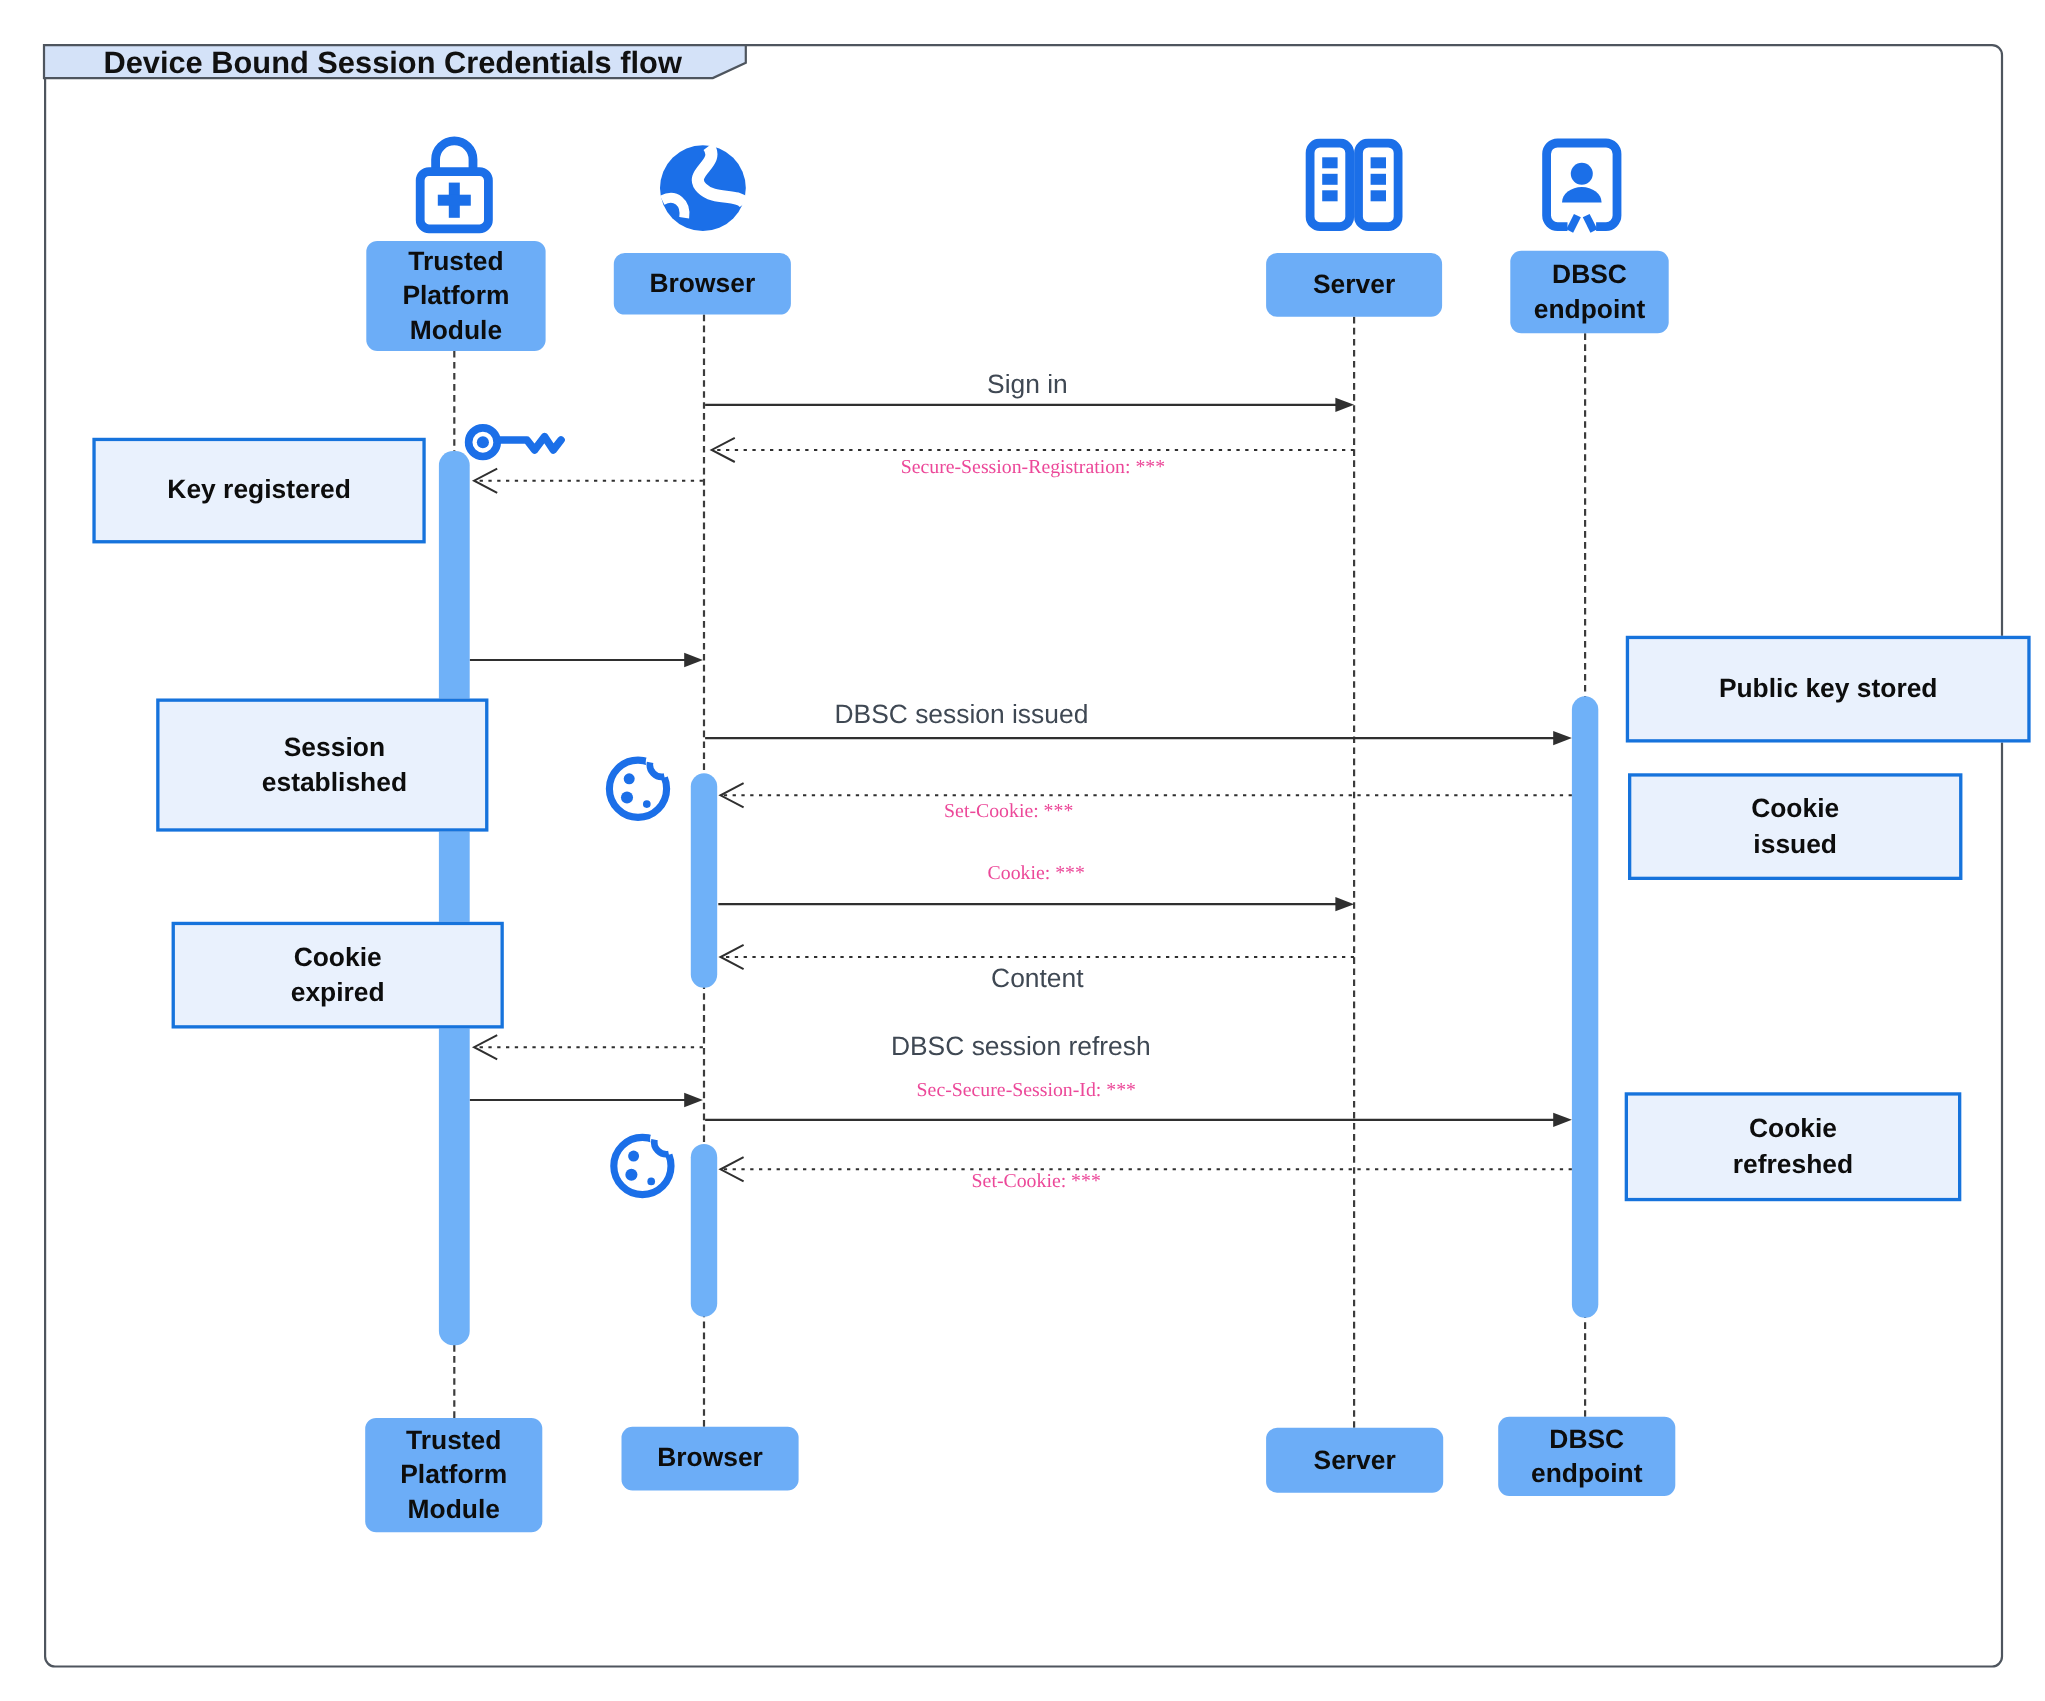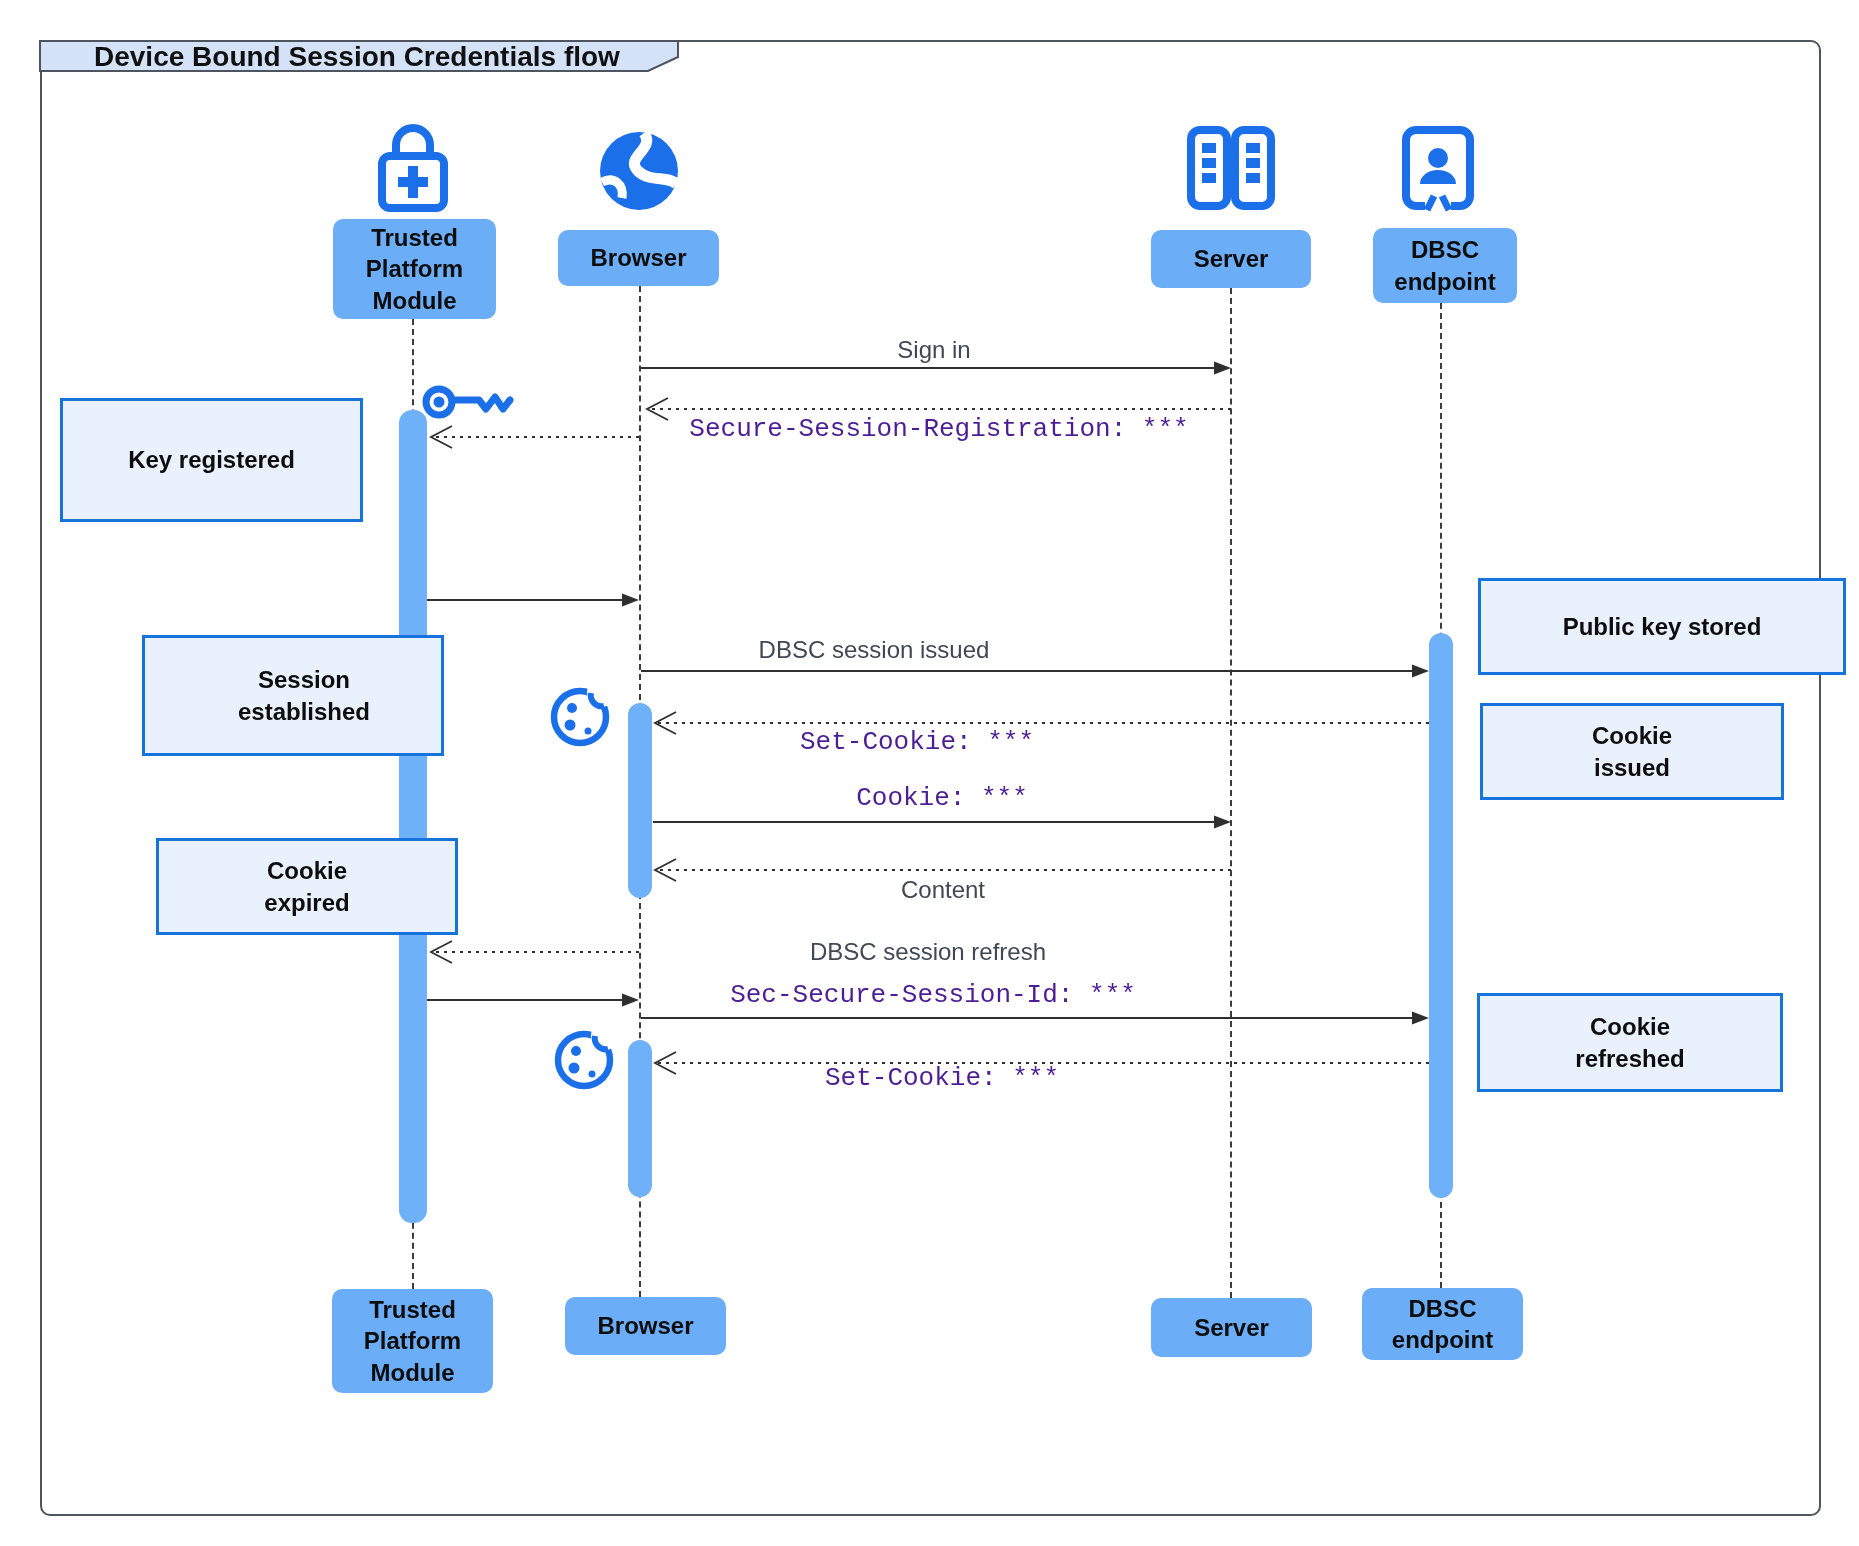--- a/index.html
+++ b/index.html
@@ -13,21 +13,21 @@
          display:flex;align-items:center;justify-content:center;text-align:center;
          font-size:24px;font-weight:bold;color:#0d0d0d;line-height:1.3;}
   .lifeline{position:absolute;width:0;border-left:2px dashed #3c3c3c;}
   .bar{position:absolute;background:#6fb1f8;border-radius:13px;}
   .note{position:absolute;background:#e9f1fd;border:3px solid #1673dc;
         display:flex;align-items:center;justify-content:center;text-align:center;
         font-size:24px;font-weight:bold;color:#0d0d0d;line-height:1.32;
         white-space:pre-line;box-sizing:border-box;}
   .msg{position:absolute;transform:translateX(-50%);white-space:nowrap;}
   .msg-sans{font-size:24px;color:#3f4853;}
-  .msg-mono{font-family:Liberation Mono, monospace;font-size:26px;color:#4c1d95;}
+  .msg-mono{font-family:Liberation Serif, serif;font-size:18px;color:#ec4899;}
   .icon{position:absolute;}
   svg.layer{position:absolute;left:0;top:0;}
 </style>
 </head>
 <body>
 
 <div id="canvas">
 
   <div class="frame"></div>
 
@@ -155,21 +155,21 @@
   <div class="actor-label" style="left:565px;top:1297px;width:161px;height:58px;">
       <span>Browser</span>
     </div>
   <div class="actor-label" style="left:1151px;top:1298px;width:161px;height:59px;">
       <span>Server</span>
     </div>
   <div class="actor-label" style="left:1362px;top:1288px;width:161px;height:72px;">
       <span>DBSC endpoint</span>
     </div>
 
-  <div class="note" style="left:60px;top:398px;width:303px;height:124px;"><span>Key registered</span></div>
+  <div class="note" style="left:84px;top:398px;width:303px;height:96px;"><span>Key registered</span></div>
   <div class="note" style="left:142px;top:635px;width:302px;height:121px;padding-left:22px;"><span>Session
 established</span></div>
   <div class="note" style="left:156px;top:838px;width:302px;height:97px;"><span>Cookie
 expired</span></div>
   <div class="note" style="left:1478px;top:578px;width:368px;height:97px;"><span>Public key stored</span></div>
   <div class="note" style="left:1480px;top:703px;width:304px;height:97px;"><span>Cookie
 issued</span></div>
   <div class="note" style="left:1477px;top:993px;width:306px;height:99px;"><span>Cookie
 refreshed</span></div>
 

